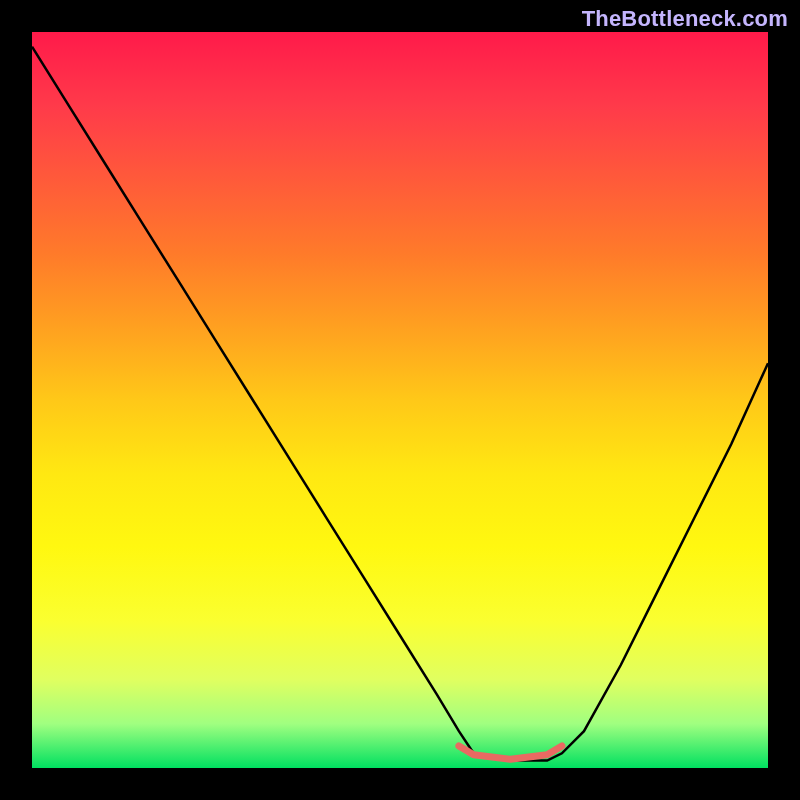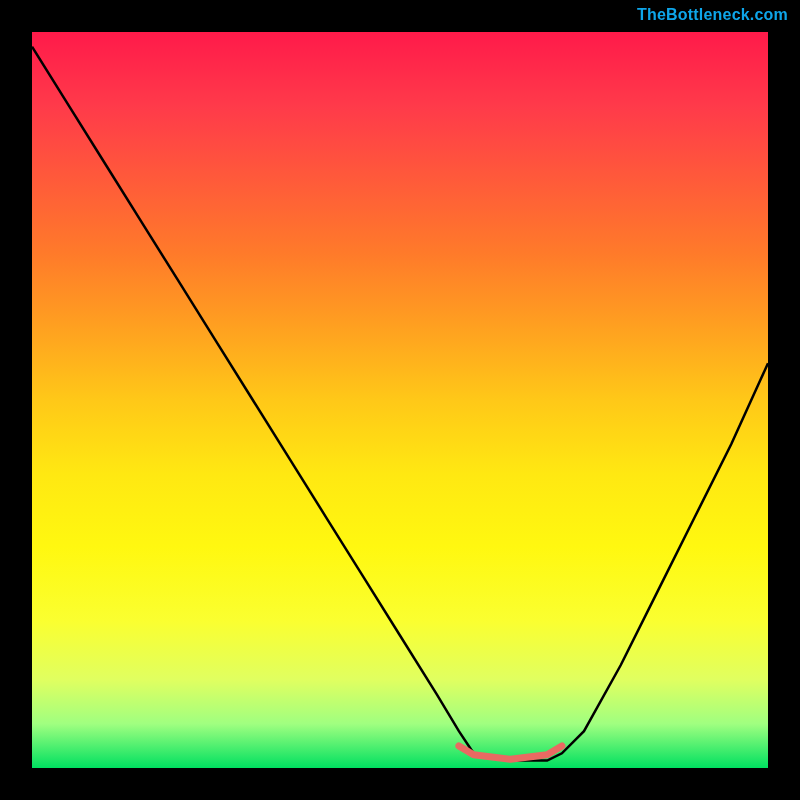--- a/index.html
+++ b/index.html
@@ -29,23 +29,23 @@
       #e0ff60 88%,
       #a0ff80 94%,
       #00e060 100%
     );
   }
   .watermark {
     position: absolute;
     top: 6px;
     right: 12px;
     font-family: Arial, Helvetica, sans-serif;
-    font-size: 16px;
+    font-size: 22px;
     font-weight: 600;
-    color: #0ea5e9;
+    color: #c4b5fd;
     letter-spacing: 0.2px;
   }
   svg.curve {
     position: absolute;
     left: 0;
     top: 0;
     width: 736px;
     height: 736px;
   }
 </style>

